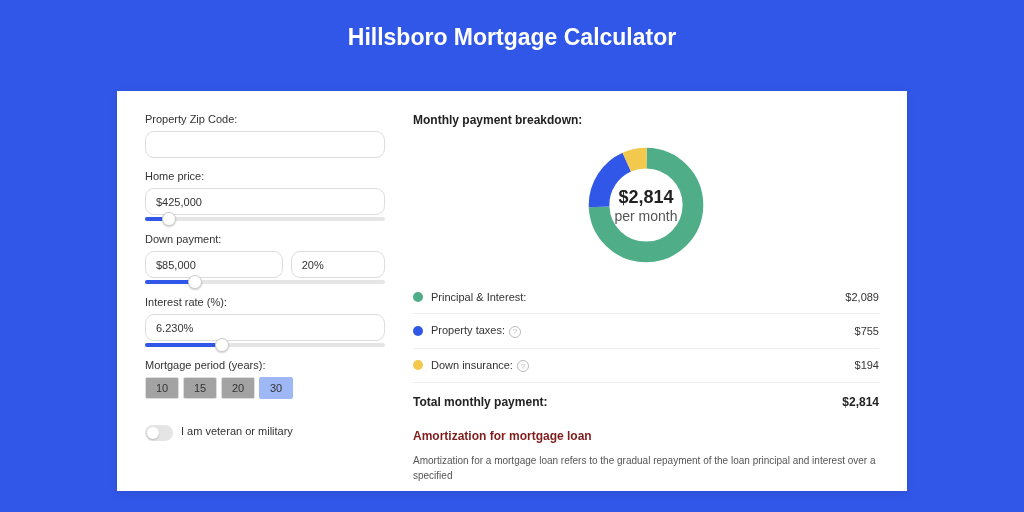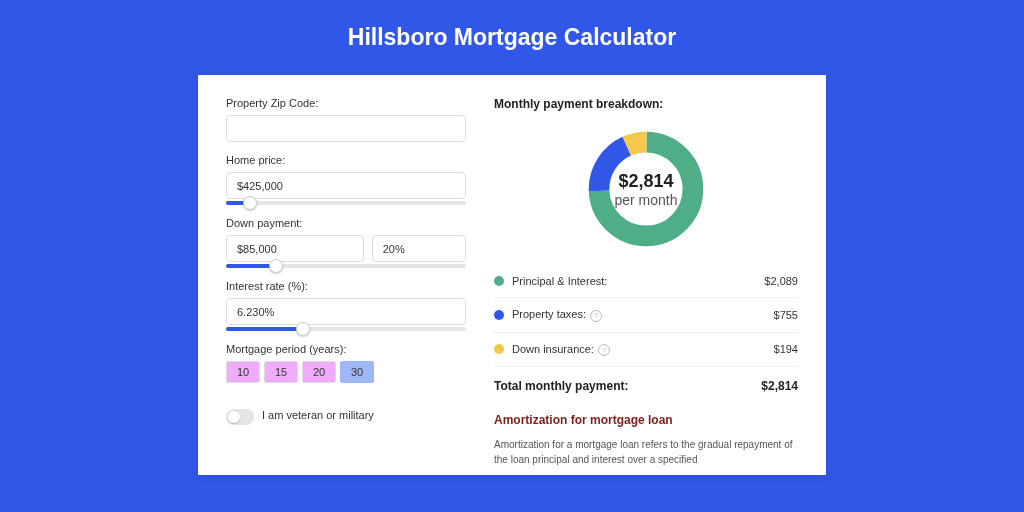--- a/index.html
+++ b/index.html
@@ -1,31 +1,31 @@
 <!DOCTYPE html>
 <html><head>
 <meta charset="utf-8">
 <style>
 *{box-sizing:border-box;margin:0;padding:0;font-family:Arial,Helvetica,sans-serif}
 body{background:#3157e8;width:1024px;height:512px;overflow:hidden}
 .page-title{color:#fff;font-size:23px;font-weight:700;text-align:center;padding:24px 0 24px}
-.card{background:#fff;margin:0 auto;width:628px;height:400px;padding:22px 28px;display:flex;gap:28px;box-shadow:0 2px 8px rgba(0,0,0,.1)}
+.card{background:#fff;margin:16px auto;width:790px;height:400px;padding:22px 28px;display:flex;gap:28px;box-shadow:0 2px 8px rgba(0,0,0,.1)}
 .left{width:240px;flex-shrink:0}
 .right{flex:1}
 .lbl{font-size:11px;color:#333;margin-bottom:6px;margin-top:12px}
 .left .lbl:first-child{margin-top:0}
-.inp{width:100%;height:27px;border:1px solid #ddd;border-radius:4px;padding:0 10px;font-size:11px;color:#333}
+.inp{width:100%;height:27px;border:1px solid #ddd;border-radius:9px;padding:0 10px;font-size:11px;color:#333}
 .row2{display:flex;gap:8px}
 .row2 .inp:first-child{flex:1.6}
 .row2 .inp:last-child{flex:1}
 .slider{position:relative;height:4px;background:#e5e5e5;border-radius:2px;margin-top:2px}
 .slider .fill{position:absolute;height:4px;background:#3157e8;border-radius:2px;left:0}
 .slider .thumb{position:absolute;width:14px;height:14px;background:#fff;border:1px solid #ccc;border-radius:50%;top:-5px;box-shadow:0 1px 2px rgba(0,0,0,.2)}
 .periods{display:flex;gap:4px;margin-top:6px}
-.pbtn{width:34px;height:22px;border:1px solid #ddd;border-radius:2px;background:#f0abfc;font-size:11px;color:#333;display:flex;align-items:center;justify-content:center;cursor:pointer}
+.pbtn{width:34px;height:22px;border:1px solid #ddd;border-radius:2px;background:#a3a3a3;font-size:11px;color:#333;display:flex;align-items:center;justify-content:center;cursor:pointer}
 .pbtn.active{background:#9eb7f5;border-color:#9eb7f5;color:#333}
 .toggle-row{display:flex;gap:8px;margin-top:26px}
 .toggle{width:28px;height:16px;background:#e5e5e5;border-radius:8px;position:relative}
 .toggle .knob{width:12px;height:12px;background:#fff;border-radius:50%;position:absolute;top:2px;left:2px;box-shadow:0 1px 2px rgba(0,0,0,.2)}
 .toggle-lbl{font-size:11px;color:#333}
 .sect-title{font-size:12px;font-weight:700;color:#222;margin-bottom:10px}
 .donut-wrap{display:flex;justify-content:center;padding:6px 0 14px}
 .donut{position:relative;width:124px;height:124px}
 .donut svg{width:124px;height:124px}
 .donut-center{position:absolute;top:0;left:0;width:100%;height:100%;display:flex;flex-direction:column;align-items:center;justify-content:center}

